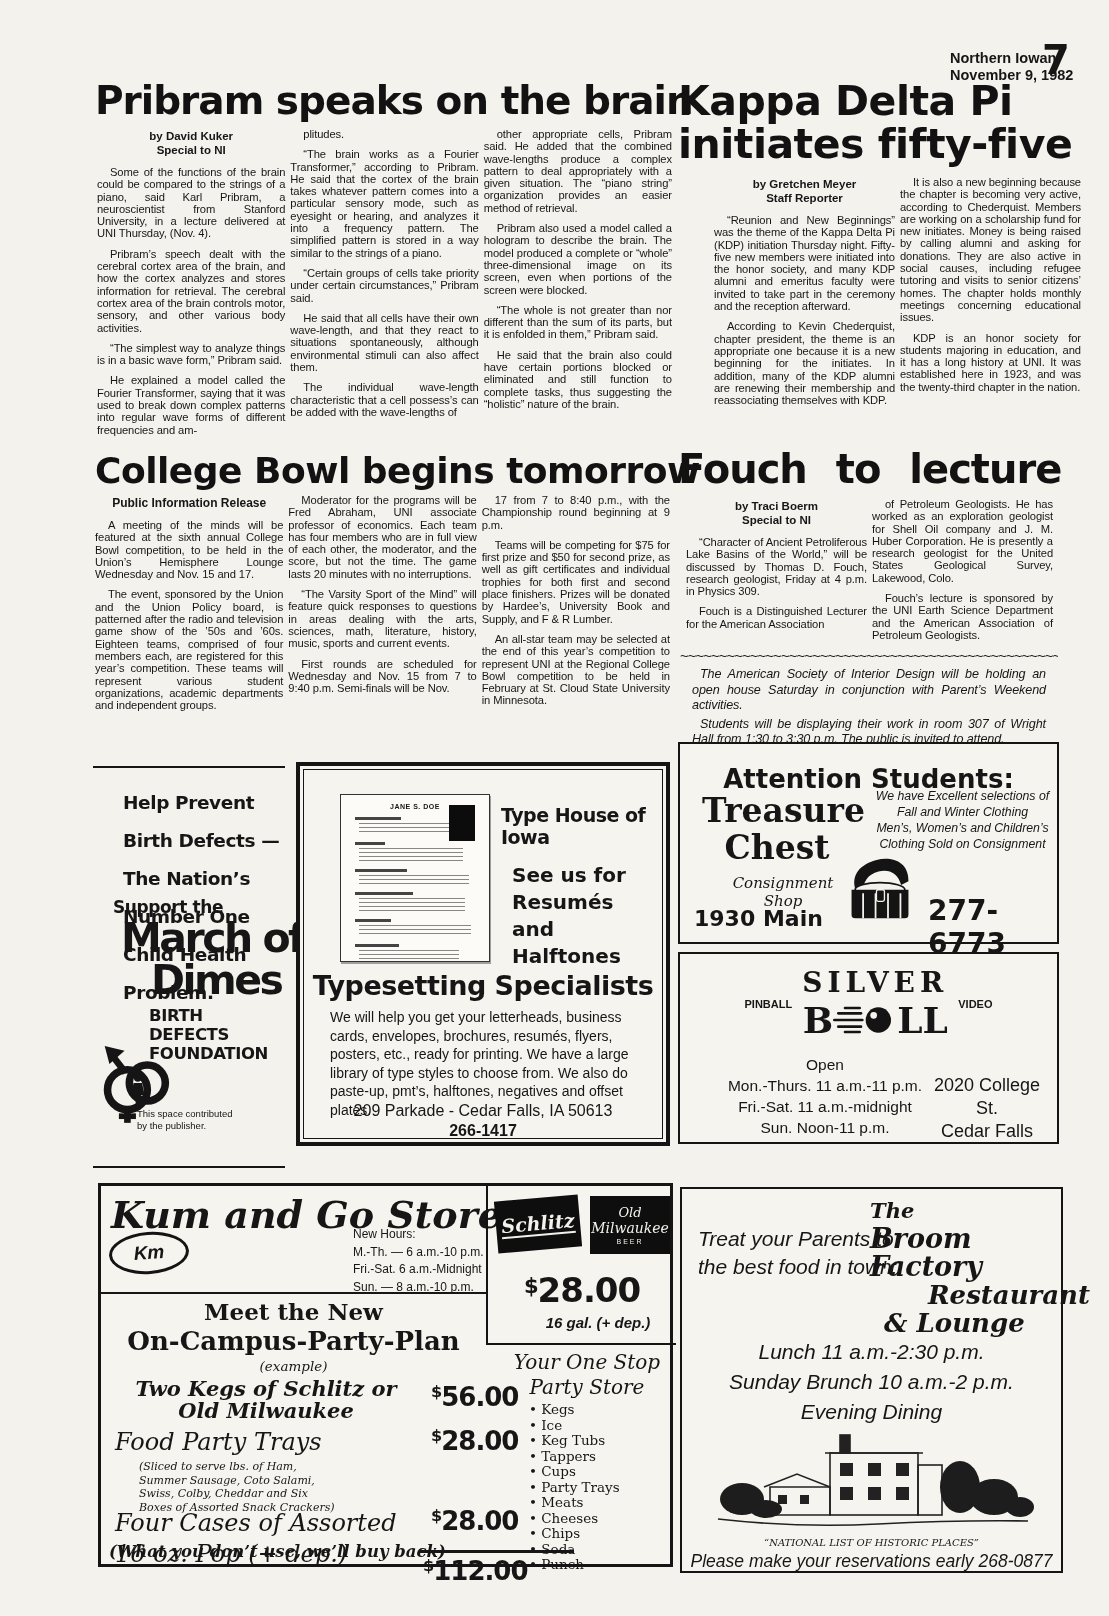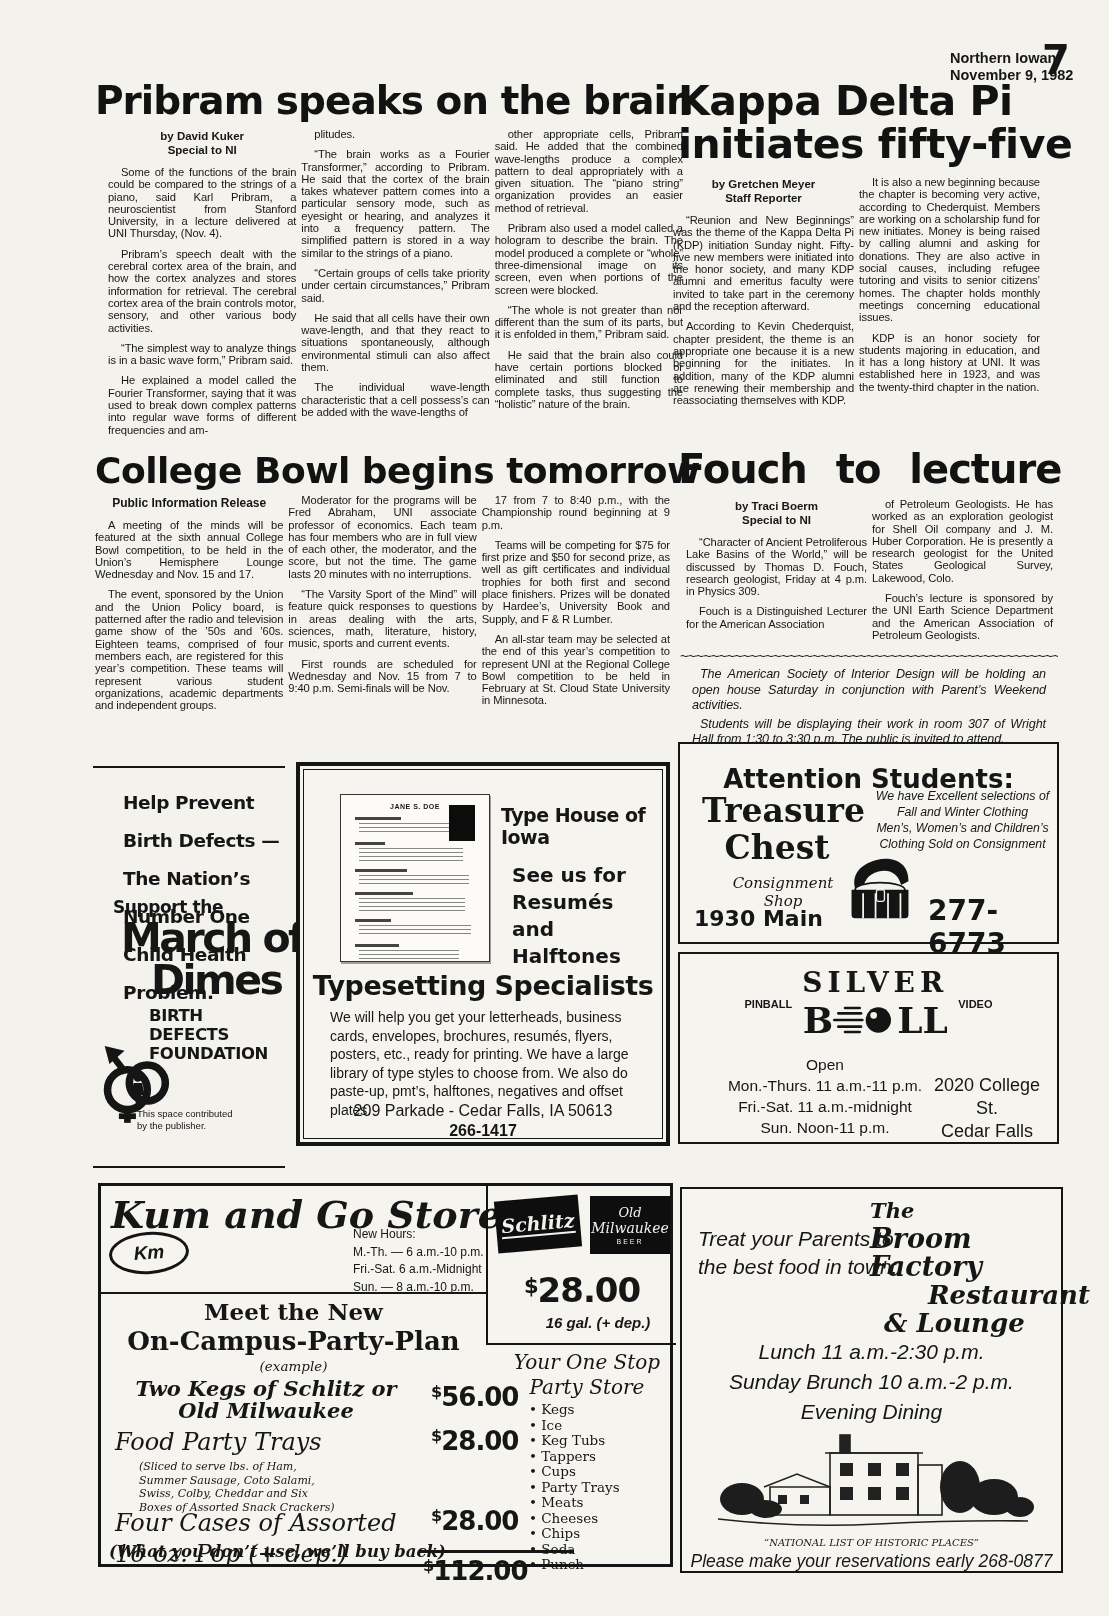--- a/index.html
+++ b/index.html
@@ -87,21 +87,21 @@
 
 <div class="page">
 
   <div class="abs" style="left:950px;top:50px;">
     <div class="pub">Northern Iowan</div>
     <div class="pub">November 9, 1982</div>
   </div>
   <div class="abs pageno" style="left:1042px;top:42px;">7</div>
 
   <div class="headline hl-bold" style="left:95px;top:78px;font-size:39px;">Pribram speaks on the brain</div>
-  <div class="cols" style="left:108px;top:128px;width:580px;height:335px;">
+  <div class="cols" style="left:97px;top:128px;width:580px;height:335px;">
     <div class="col">
       <div class="byline">
         <div>by David Kuker</div>
         <div>Special to NI</div>
       </div>
       <div>
           <p class="para">Some of the functions of the brain could be compared to the strings of a piano, said Karl Pribram, a neuroscientist from Stanford University, in a lecture delivered at UNI Thursday, (Nov. 4).</p>
           <p class="para">Pribram’s speech dealt with the cerebral cortex area of the brain, and how the cortex analyzes and stores information for retrieval. The cerebral cortex area of the brain controls motor, sensory, and other various body activities.</p>
           <p class="para">“The simplest way to analyze things is in a basic wave form,” Pribram said.</p>
           <p class="para">He explained a model called the Fourier Transformer, saying that it was used to break down complex patterns into regular wave forms of different frequencies and am-</p>
@@ -123,28 +123,28 @@
           <p class="para">“The whole is not greater than nor different than the sum of its parts, but it is enfolded in them,” Pribram said.</p>
           <p class="para">He said that the brain also could have certain portions blocked or eliminated and still function to complete tasks, thus suggesting the “holistic” nature of the brain.</p>
         </div>
     </div>
   </div>
 
   <div class="headline hl-med" style="left:678px;top:80px;font-size:41px;line-height:43px;">
     <div>Kappa Delta Pi</div>
     <div>initiates fifty-five</div>
   </div>
-  <div class="cols" style="left:673px;top:176px;width:372px;height:288px;">
+  <div class="cols" style="left:714px;top:176px;width:372px;height:288px;">
     <div class="col">
       <div class="byline">
         <div>by Gretchen Meyer</div>
         <div>Staff Reporter</div>
       </div>
       <div>
-          <p class="para">“Reunion and New Beginnings” was the theme of the Kappa Delta Pi (KDP) initiation Sunday night. Fifty-five new members were initiated into the honor society, and many KDP alumni and emeritus faculty were invited to take part in the ceremony and the reception afterward.</p>
+          <p class="para">“Reunion and New Beginnings” was the theme of the Kappa Delta Pi (KDP) initiation Thursday night. Fifty-five new members were initiated into the honor society, and many KDP alumni and emeritus faculty were invited to take part in the ceremony and the reception afterward.</p>
           <p class="para">According to Kevin Chederquist, chapter president, the theme is an appropriate one because it is a new beginning for the initiates. In addition, many of the KDP alumni are renewing their membership and reassociating themselves with KDP.</p>
         </div>
     </div>
     <div class="col">
       <div>
           <p class="para">It is also a new beginning because the chapter is becoming very active, according to Chederquist. Members are working on a scholarship fund for new initiates. Money is being raised by calling alumni and asking for donations. They are also active in social causes, including refugee tutoring and visits to senior citizens’ homes. The chapter holds monthly meetings concerning educational issues.</p>
           <p class="para">KDP is an honor society for students majoring in education, and it has a long history at UNI. It was established here in 1923, and was the twenty-third chapter in the nation.</p>
         </div>
     </div>
   </div>

